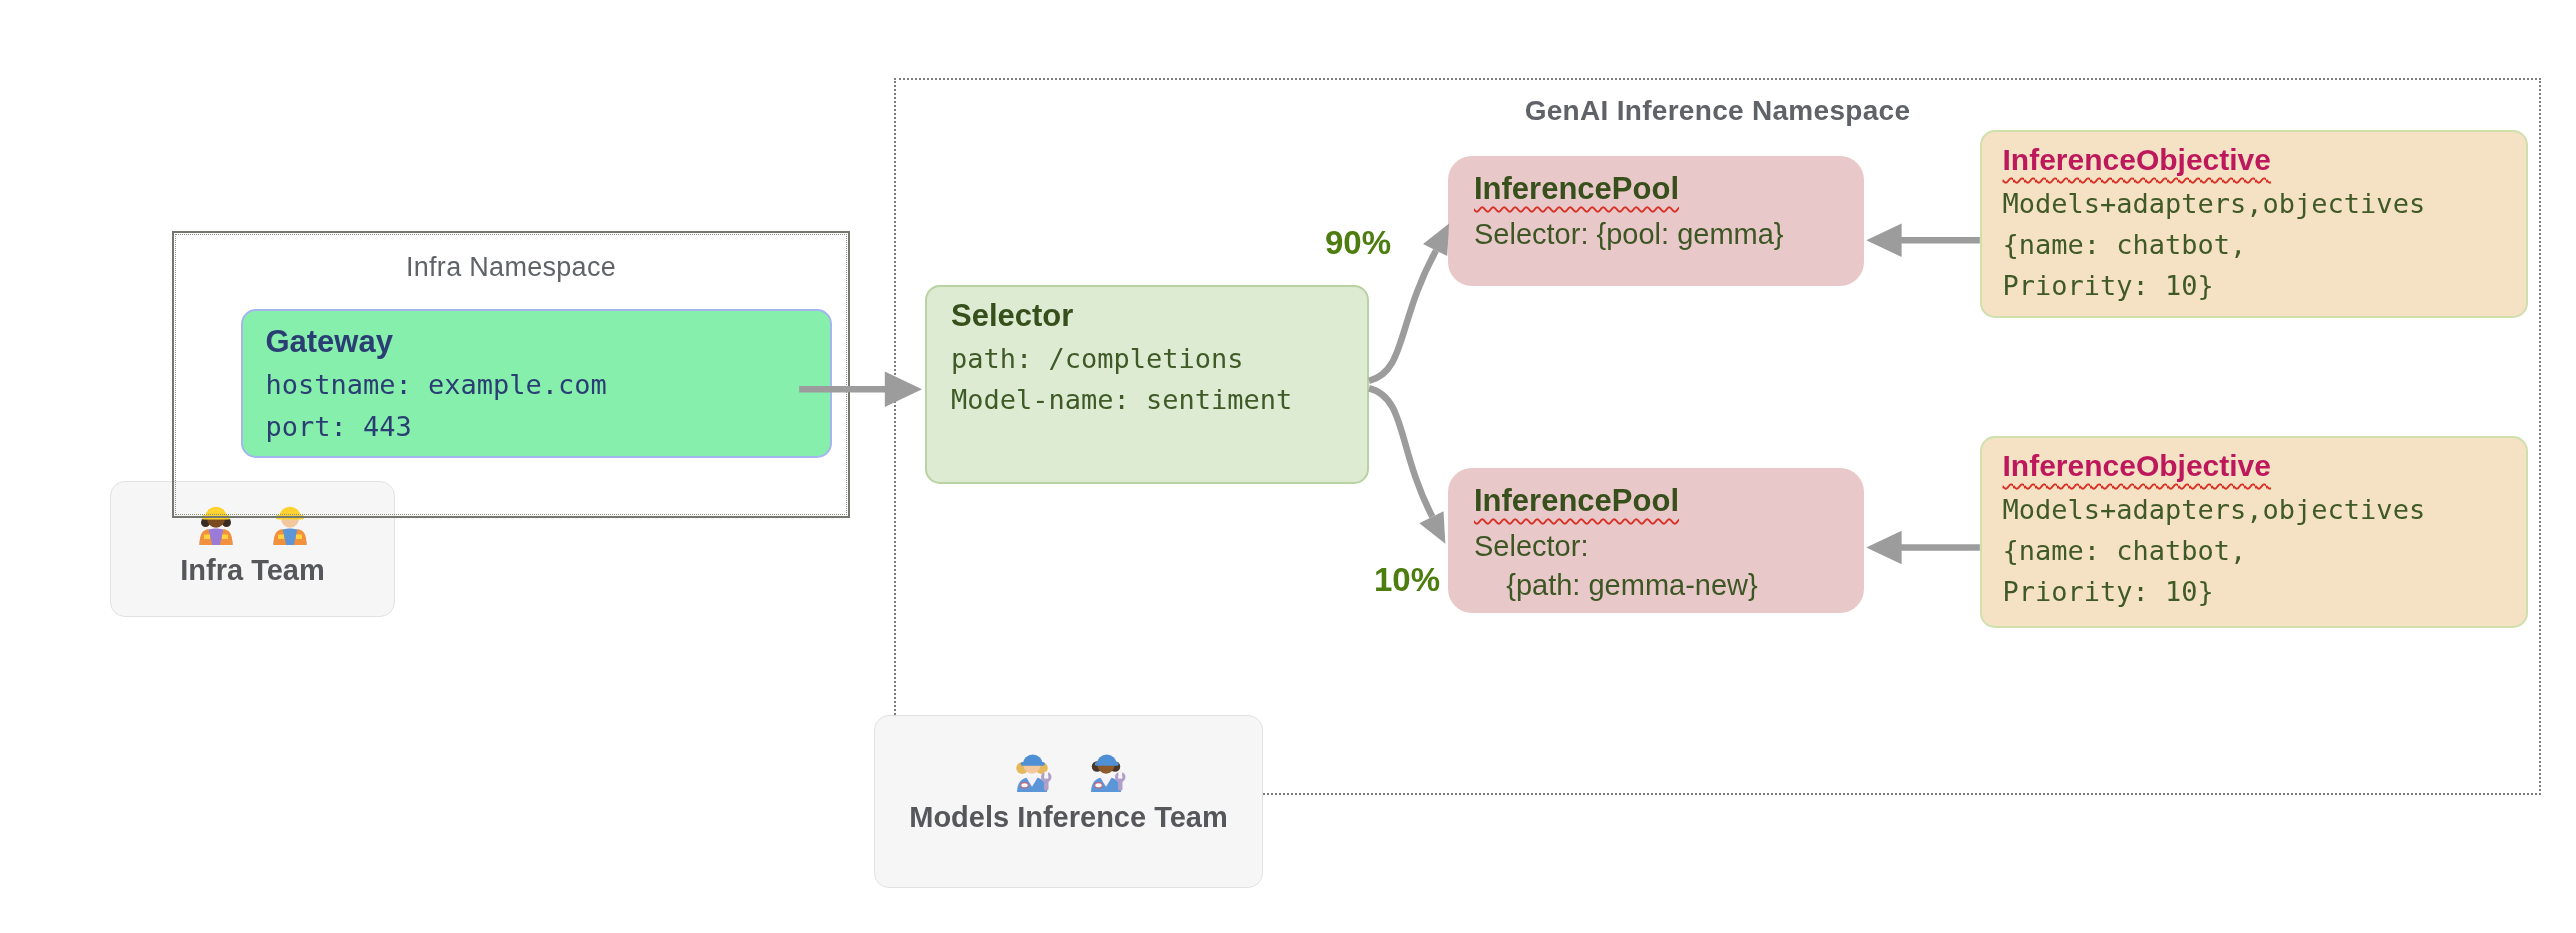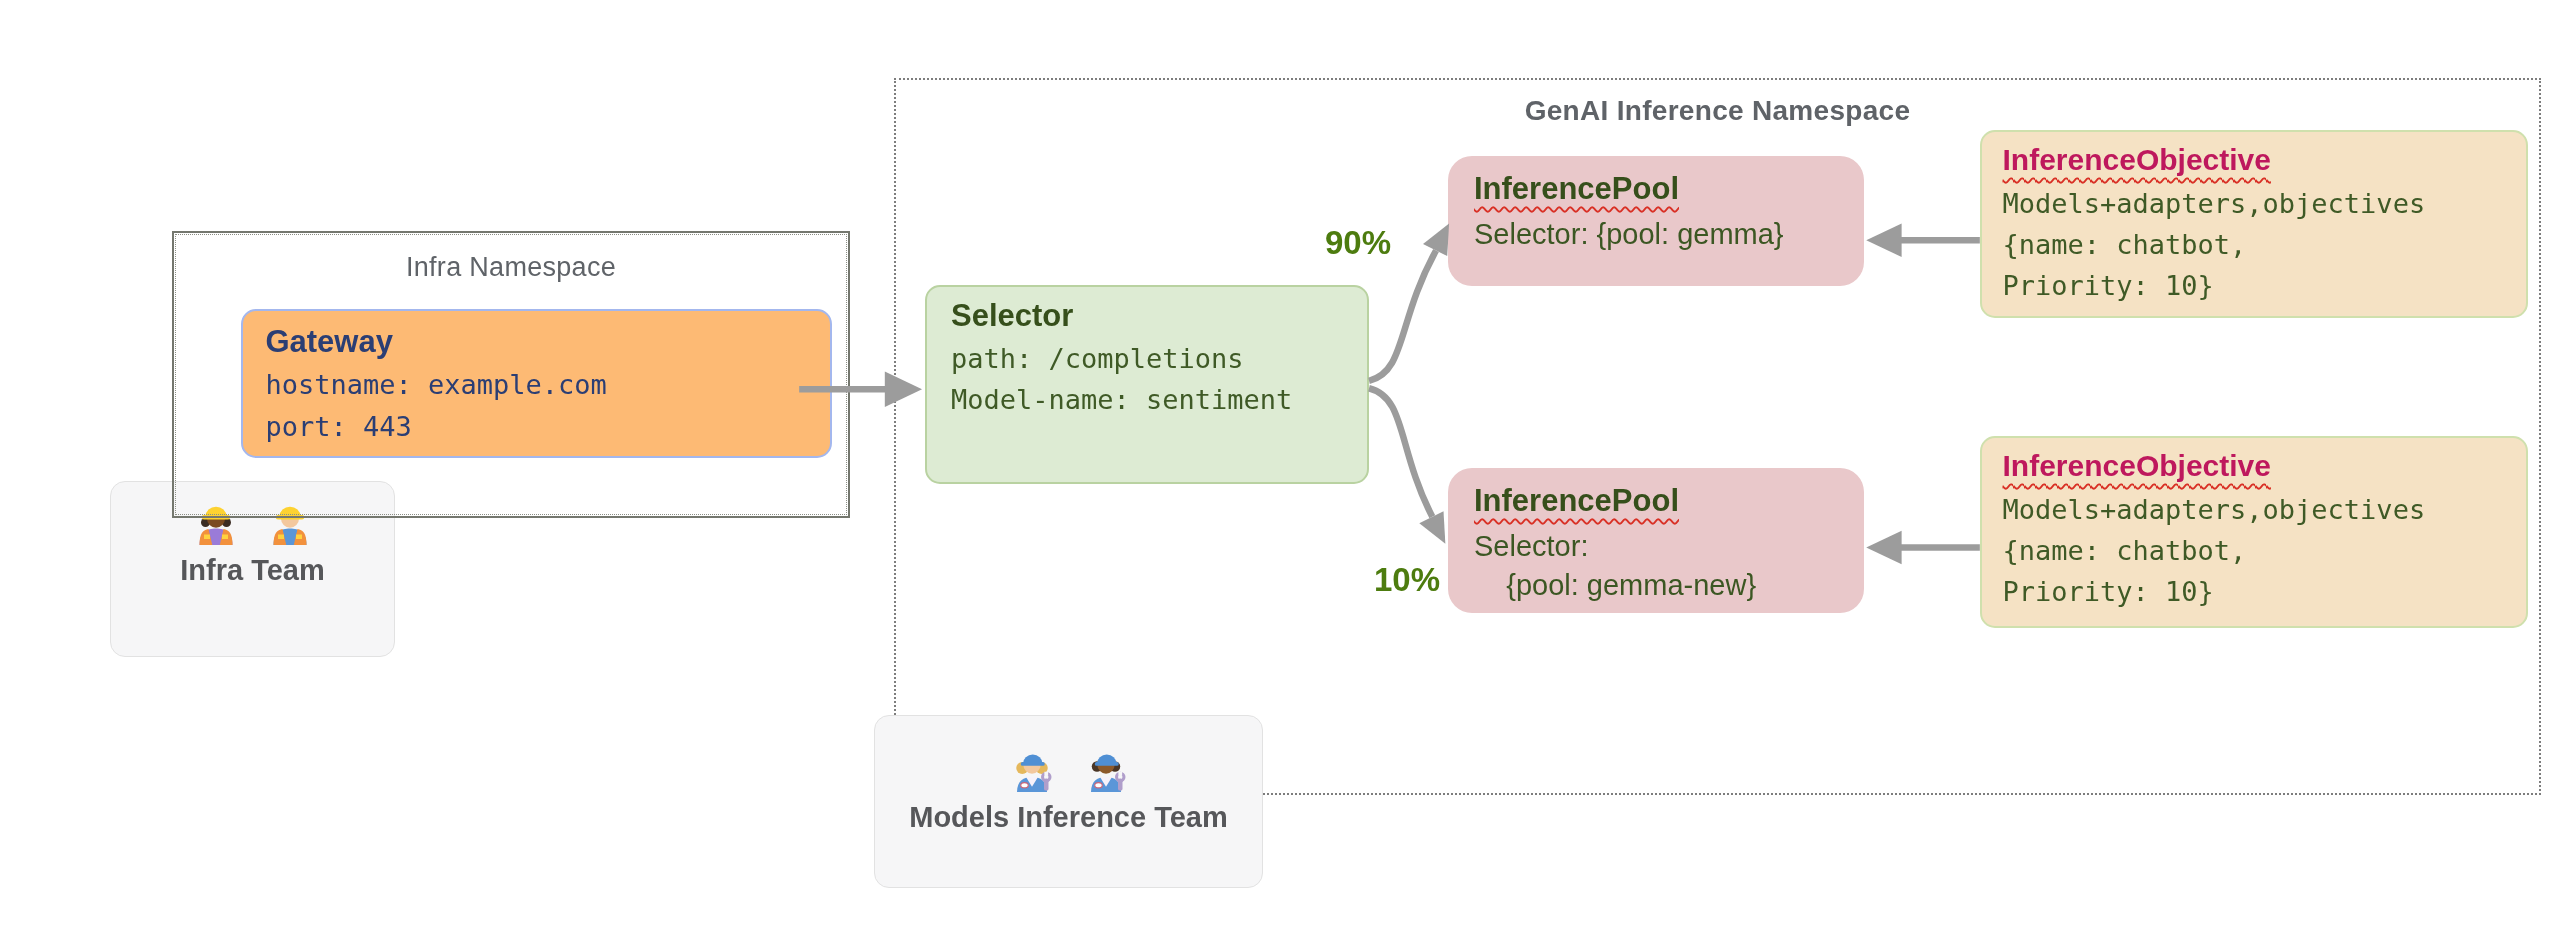--- a/index.html
+++ b/index.html
@@ -24,21 +24,21 @@
   .ns-label{
     position:absolute;top:18.6px;left:0;width:100%;text-align:center;
     font-size:27px;color:#5f6368;letter-spacing:0.3px;
   }
   .genai-ns .ns-label{font-weight:bold;font-size:28px;top:15px;}
 
   
   .resbox{position:absolute;box-sizing:border-box;border-radius:15px;}
   .gateway{
     left:67px;top:76px;width:591px;height:149px;
-    background:#fdba74;border:2.8px solid #a3b7ee;padding:13px 0 0 22.4px;
+    background:#86efac;border:2.8px solid #a3b7ee;padding:13px 0 0 22.4px;
   }
   .gateway .title{font-size:31px;font-weight:bold;color:#2b3e74;margin-bottom:3.7px;}
   .gateway .line{font-size:27px;color:#2b3e74;line-height:42px;white-space:pre;}
 
   .httproute{
     left:925px;top:285px;width:444px;height:199px;
     background:#ddebd3;border:2.8px solid #b9d2a1;padding:11.2px 0 0 24px;
   }
   .httproute .title{font-size:31px;font-weight:bold;color:#364f1b;margin-bottom:3.7px;}
   .httproute .line{font-size:27px;color:#3f5a26;line-height:41px;white-space:pre;}
@@ -64,21 +64,21 @@
     text-decoration-color:#d93025;
     text-decoration-thickness:1.9px;
     text-underline-offset:6.5px;
   }
 
   
   .team{
     position:absolute;box-sizing:border-box;border-radius:15px;
     background:#f6f6f7;border:1.9px solid #e2e2e2;text-align:center;
   }
-  .team-infra{left:110px;top:481px;width:285px;height:176px;padding-top:13px;}
+  .team-infra{left:110px;top:481px;width:285px;height:136px;padding-top:13px;}
   .team-genai{left:874px;top:715px;width:389px;height:173px;padding-top:26px;}
   .team .icons{display:flex;justify-content:center;gap:26px;}
   .team .label{font-size:29px;font-weight:bold;color:#56575a;margin-top:3.7px;}
 
   
   .pct{
     position:absolute;width:112px;text-align:center;
     font-size:33px;font-weight:bold;color:#4d7c0f;
   }
   .pct-90{left:1302px;top:224px;}
@@ -144,21 +144,21 @@
   </div>
 
   <div class="resbox pool pool-top">
     <div class="title"><span class="squiggle">InferencePool</span></div>
     <div class="line">Selector: {pool: gemma}</div>
   </div>
 
   <div class="resbox pool pool-bottom">
     <div class="title"><span class="squiggle">InferencePool</span></div>
     <div class="line">Selector:</div>
-    <div class="line">    {pool: gemma-new}</div>
+    <div class="line">    {path: gemma-new}</div>
   </div>
 
   <div class="resbox objective obj-top">
     <div class="title"><span class="squiggle">InferenceObjective</span></div>
     <div class="line mono">Models+adapters,objectives</div>
     <div class="line mono">{name: chatbot,</div>
     <div class="line mono">Priority: 10}</div>
   </div>
 
   <div class="resbox objective obj-bottom">

